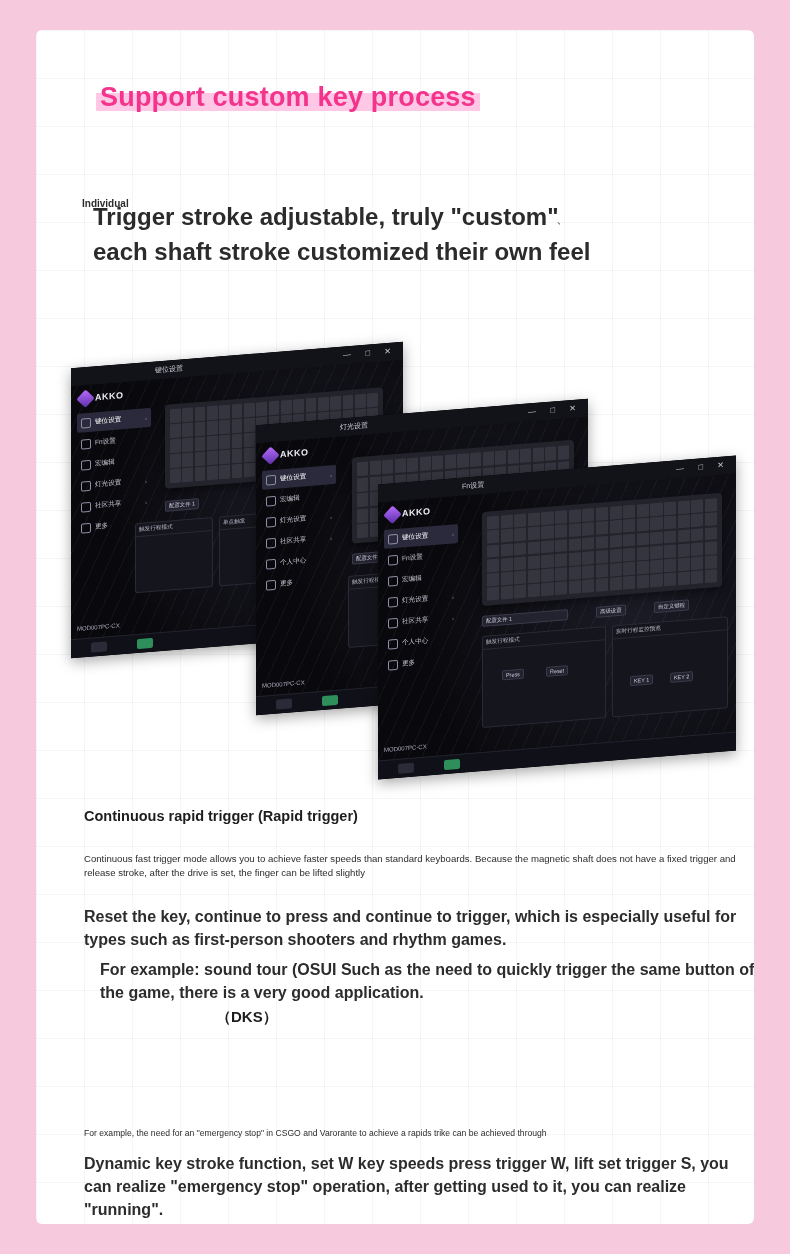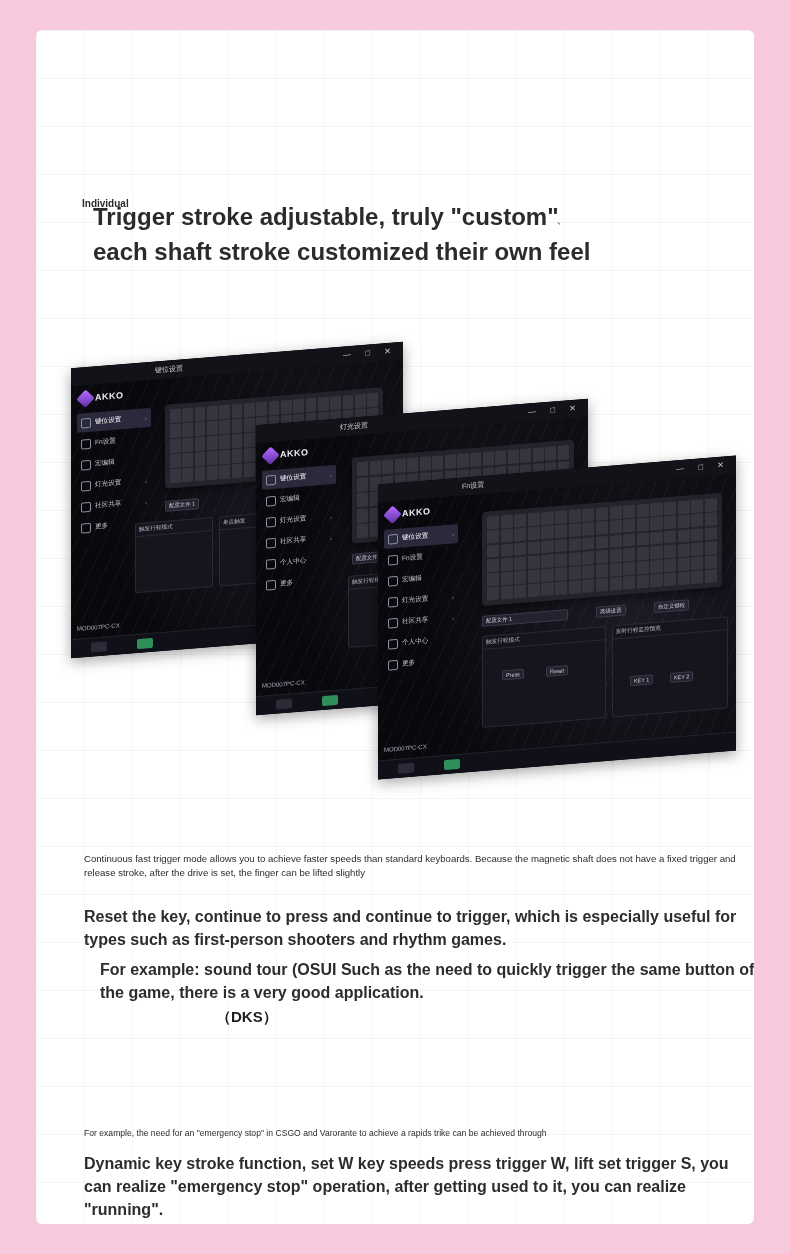--- a/index.html
+++ b/index.html
@@ -141,20 +141,23 @@
   .p5{top:1048px;}
   .p6{top:1097px;font-size:8.6px;}
   .p7{top:1122px;}
 </style>
 </head>
 <body>
 
 <div class="page">
   <div class="grid"></div>
 
+  <div class="title">
+    <span class="hl">Support custom key process</span>
+  </div>
 
   <div class="subtitle">Trigger stroke adjustable, truly "custom" each shaft stroke customized their own feel</div>
   <div class="sub-dot">、</div>
 
   <div class="shots">
 
     <div class="shot shot-1">
       <div class="diag"></div>
       <div class="tbar">
         <div class="tname">键位设置</div>
@@ -619,20 +622,21 @@
         <div class="sid">MOD007PC-CX</div>
         <div class="btn" style="left:20px;"></div>
         <div class="btn green" style="left:66px;"></div>
       </div>
     </div>
   </div>
 
   <div class="indiv">Individual</div>
 
 
+  <div class="h2 a">Continuous rapid trigger (Rapid trigger)</div>
   <div class="p p1 small">Continuous fast trigger mode allows you to achieve faster speeds than standard keyboards. Because the magnetic shaft does not have a fixed trigger and release stroke, after the drive is set, the finger can be lifted slightly</div>
   <div class="p p2 mid">Reset the key, continue to press and continue to trigger, which is especially useful for types such as first-person shooters and rhythm games.</div>
   <div class="p p3 mid">For example: sound tour (OSUI Such as the need to quickly trigger the same button of the game, there is a very good application.</div>
 
   <div class="dks-sfx">（DKS）</div>
 
   <div class="p p6">For example, the need for an "emergency stop" in CSGO and Varorante to achieve a rapids trike can be achieved through</div>
   <div class="p p7 mid">Dynamic key stroke function, set W key speeds press trigger W, lift set trigger S, you can realize "emergency stop" operation, after getting used to it, you can realize "running".</div>
 </div>
 

